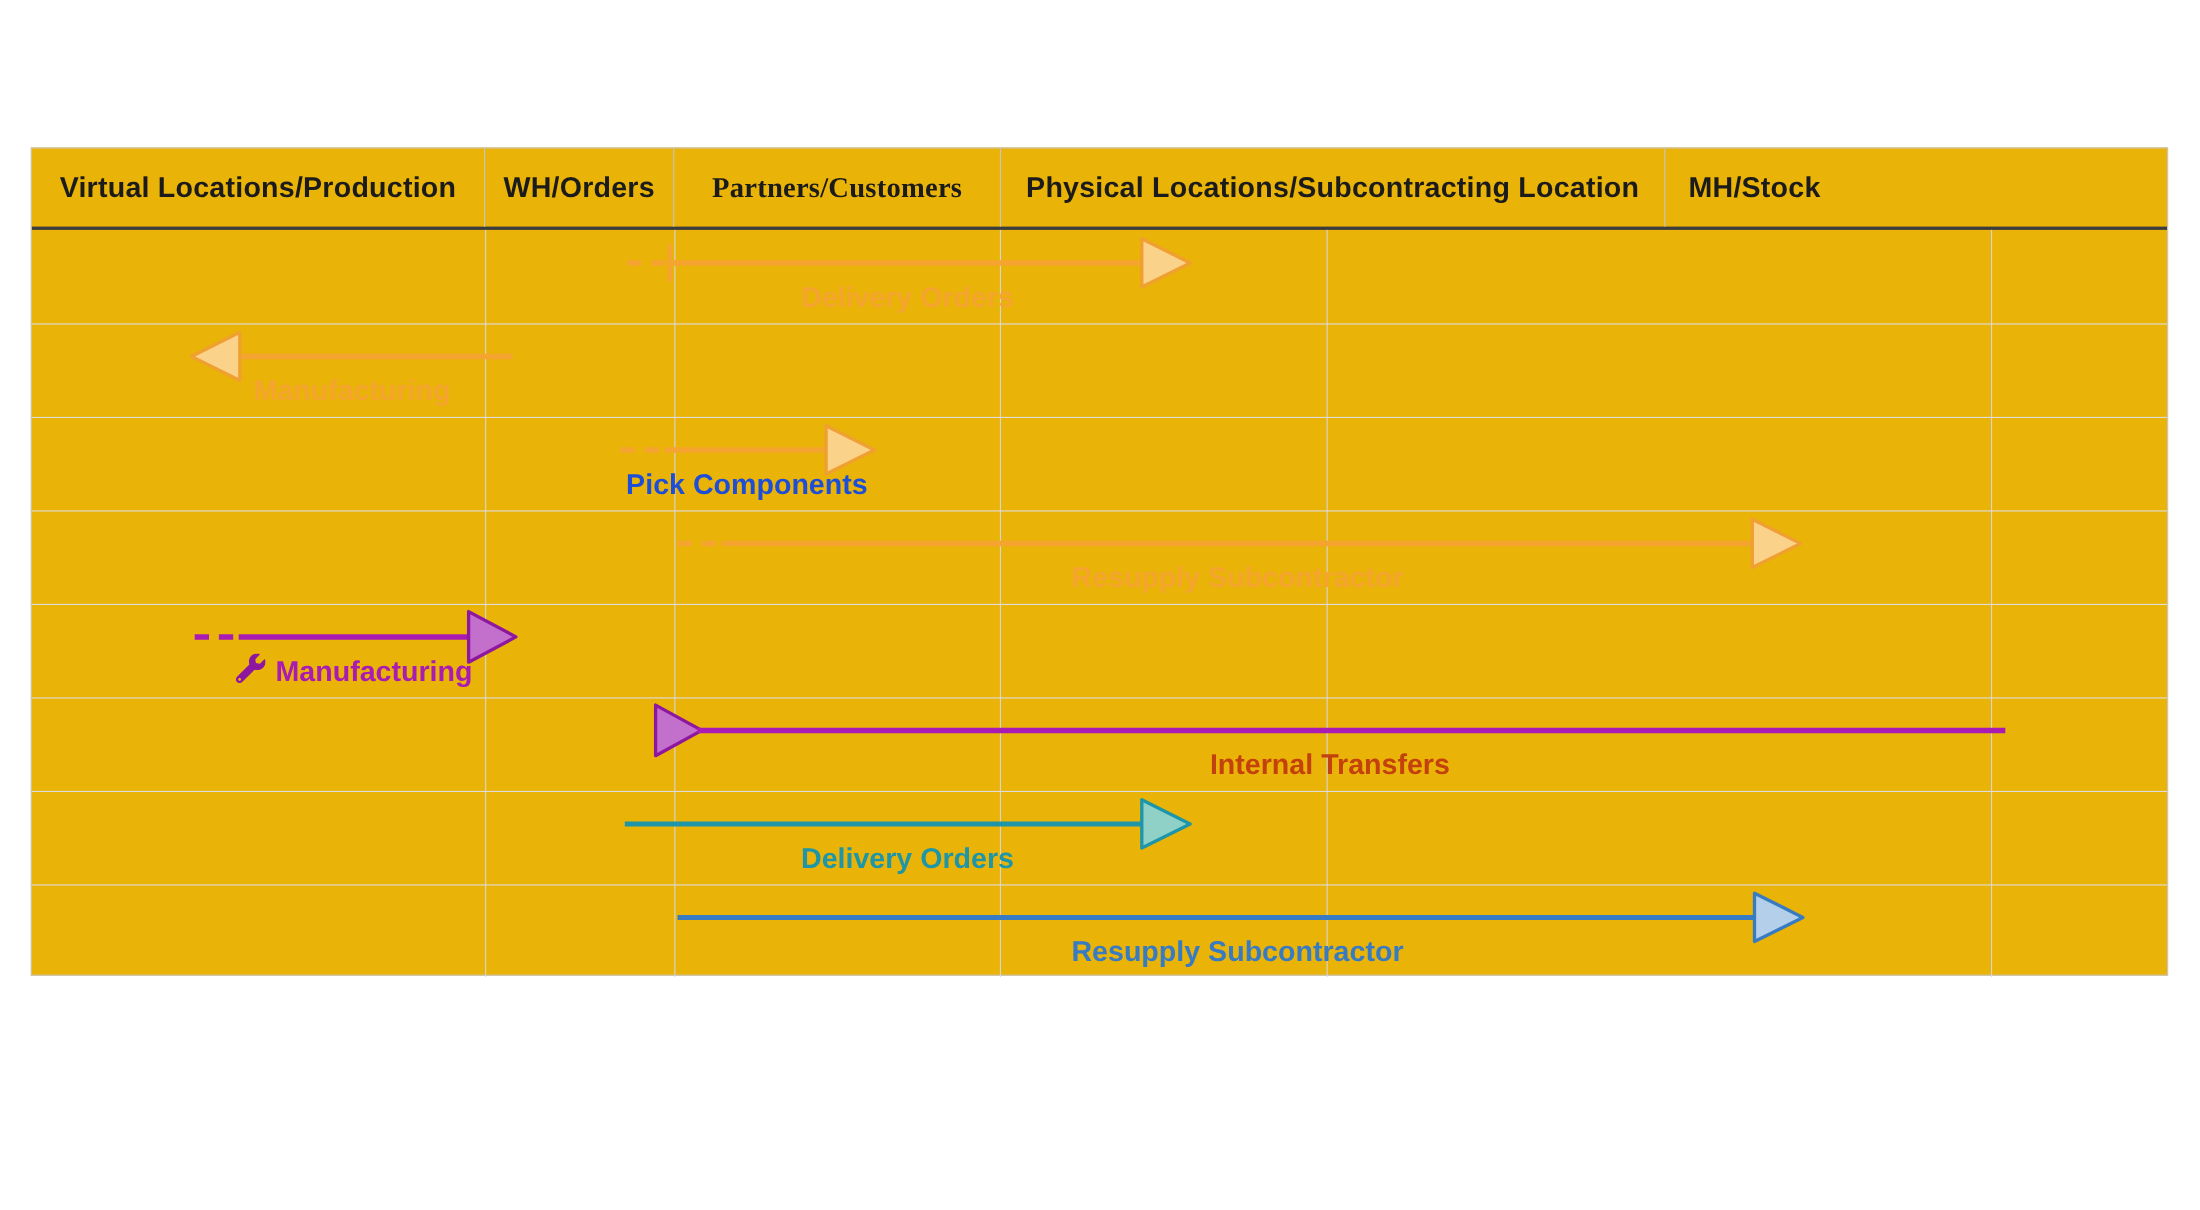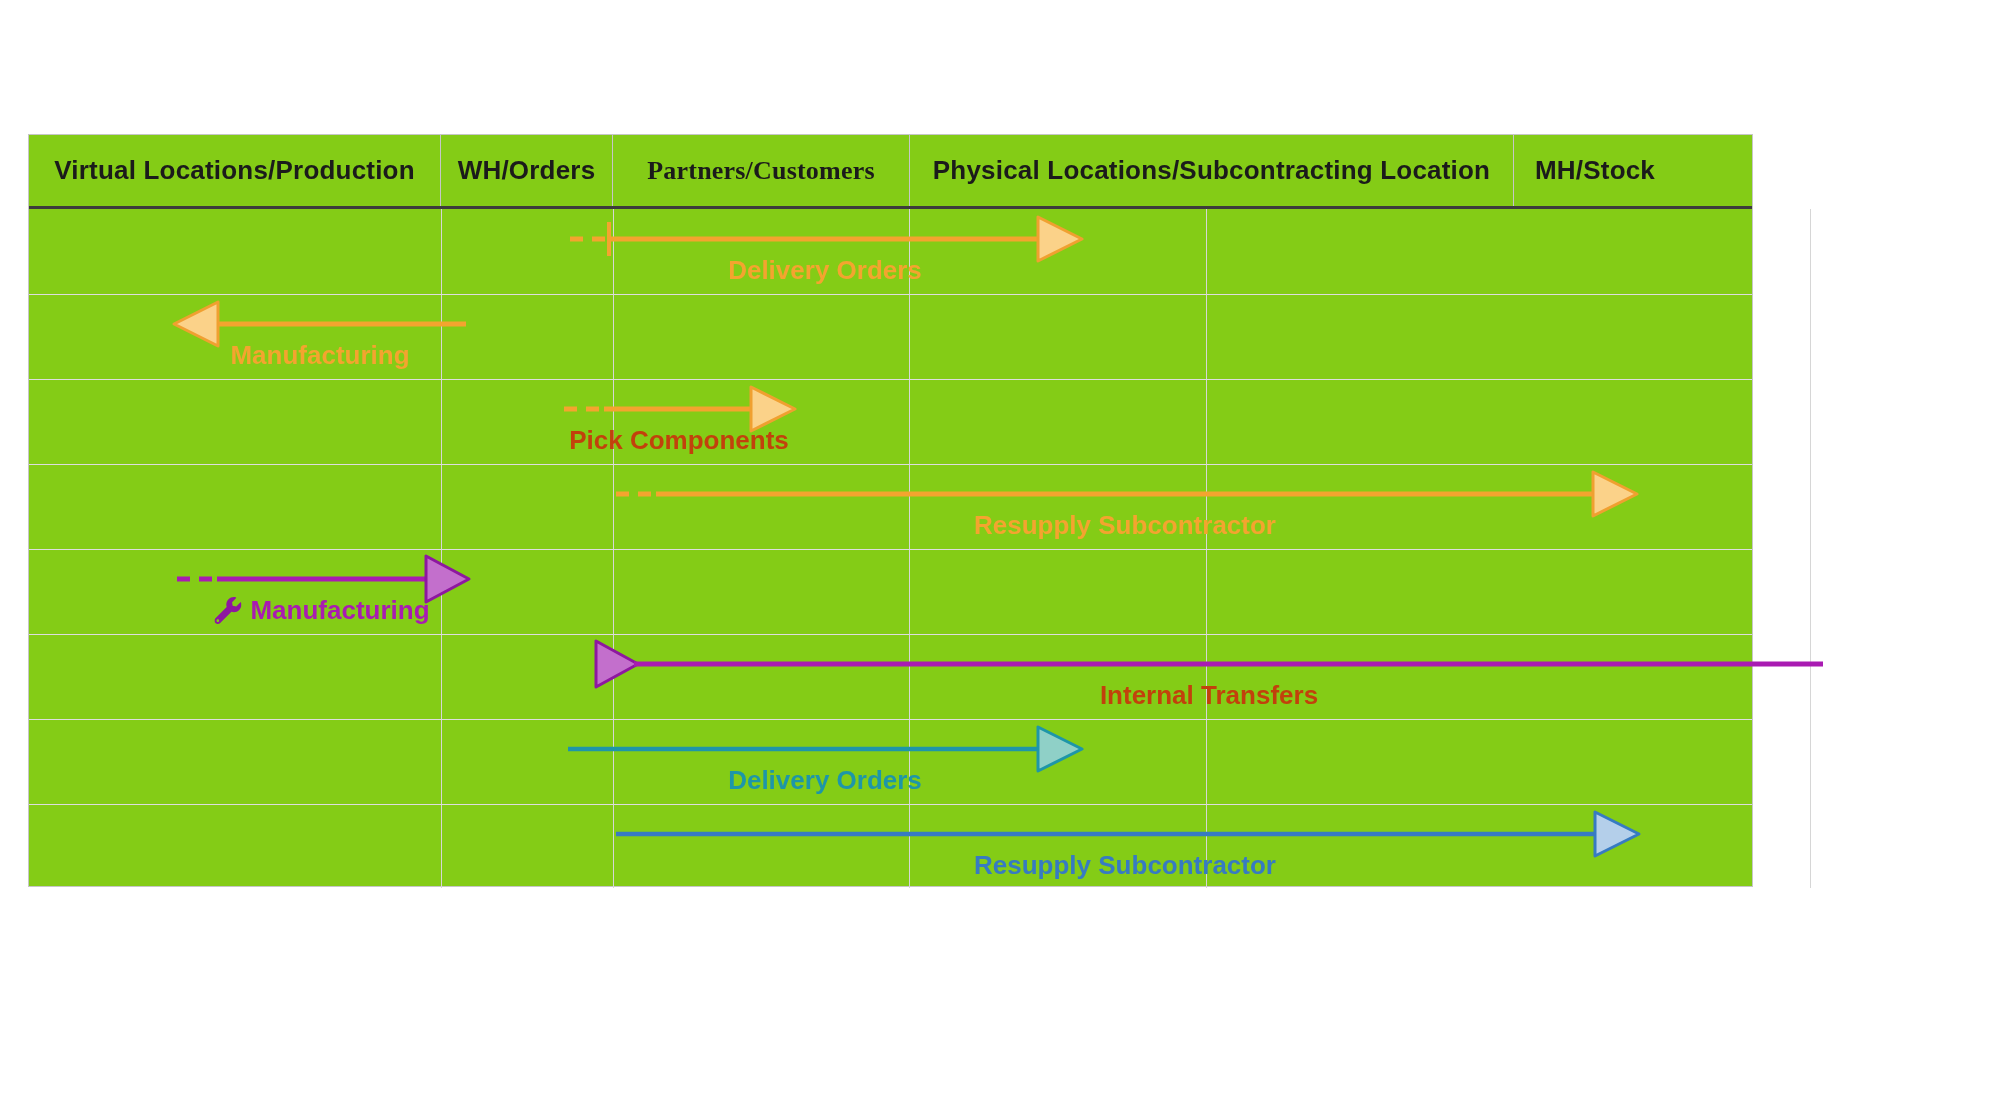--- a/index.html
+++ b/index.html
@@ -3,22 +3,22 @@
 <meta charset="utf-8">
 <style>
   html,body{margin:0;padding:0;}
   body{
     width:2000px;height:1100px;background:#ffffff;position:relative;overflow:hidden;
     font-family:"Liberation Sans", sans-serif;
   }
   .stage{position:absolute;inset:0;}
   
   .routes-table{
-    position:absolute;left:28px;top:134px;width:1725px;height:753px;
-    border:1px solid #c6c6c6;box-sizing:border-box;background:#84cc16;
+    position:absolute;left:28px;top:134px;width:1943px;height:753px;
+    border:1px solid #c6c6c6;box-sizing:border-box;background:#eab308;
   }
   .header-row{
     display:flex;height:71px;border-bottom:3px solid #3c3c3c;box-sizing:content-box;
   }
   .header-cell{
     display:flex;align-items:center;justify-content:center;
     font-size:26px;font-weight:700;color:#1b1b1b;letter-spacing:.2px;
     border-right:1px solid #c6c6c6;box-sizing:border-box;white-space:nowrap;
   }
   .header-cell:last-child{border-right:none;}
@@ -26,21 +26,21 @@
   .hc3{width:297px;font-family:Liberation Serif, serif;} .hc4{width:604px;} .hc5{width:162px;text-align:right;}
   .table-body{position:relative;height:679px;}
   .grid-vline{position:absolute;top:0;bottom:0;width:1px;background:#d6d6d6;}
   .grid-hline{position:absolute;left:0;right:0;height:1px;background:#dddddd;}
   
   .arrows-layer{position:absolute;left:0;top:0;width:2000px;height:1100px;pointer-events:none;}
   
   .flow-label{
     position:absolute;transform:translateX(-50%);
     font-size:26px;font-weight:600;white-space:nowrap;line-height:32px;
-    display:flex;align-items:center;gap:9px;
+    display:flex;gap:9px;
   }
   .wrench{width:27px;height:27px;flex:0 0 auto;}
 </style>
 </head>
 <body>
 
 <div class="stage">
 
   <div class="routes-table">
     <div class="header-row">
@@ -113,21 +113,21 @@
       <polygon points="1595,812 1595,856 1639,834" stroke-width="3" stroke-linejoin="round" fill="#B4CFEA" stroke="#377BC2"></polygon>
     </g>
   </svg>
 
   <div class="flow-label" style="left: 825px; top: 254px; color: rgb(244, 164, 47);">
       <span>Delivery Orders</span>
     </div>
   <div class="flow-label" style="left: 320px; top: 339px; color: rgb(244, 164, 47);">
       <span>Manufacturing</span>
     </div>
-  <div class="flow-label" style="left: 679px; top: 424px; color: #c2410c;">
+  <div class="flow-label" style="left: 679px; top: 424px; color: #1d4ed8;">
       <span>Pick Components</span>
     </div>
   <div class="flow-label" style="left: 1125px; top: 509px; color: rgb(244, 164, 47);">
       <span>Resupply Subcontractor</span>
     </div>
   <div class="flow-label" style="left: 322px; top: 594px; color: rgb(169, 27, 178);">
     <svg class="wrench" viewBox="0 0 512 512">
       <path d="M507.73 109.1c-2.24-9.03-13.54-12.09-20.12-5.51l-74.36 74.36-67.88-11.31-11.31-67.88 74.36-74.36c6.62-6.62 3.43-17.9-5.66-20.16-47.38-11.74-99.55.91-136.58 37.93-39.64 39.64-50.55 97.1-34.05 147.2L18.74 402.76c-24.99 24.99-24.99 65.51 0 90.5 24.99 24.99 65.51 24.99 90.5 0l213.21-213.21c50.12 16.71 107.47 5.68 147.37-34.22 37.07-37.07 49.7-89.32 37.91-136.73zM64 472c-13.25 0-24-10.75-24-24 0-13.26 10.75-24 24-24s24 10.74 24 24-10.75 24-24 24z" fill="#8E17A0"></path>
     </svg>
     <span>Manufacturing</span>

